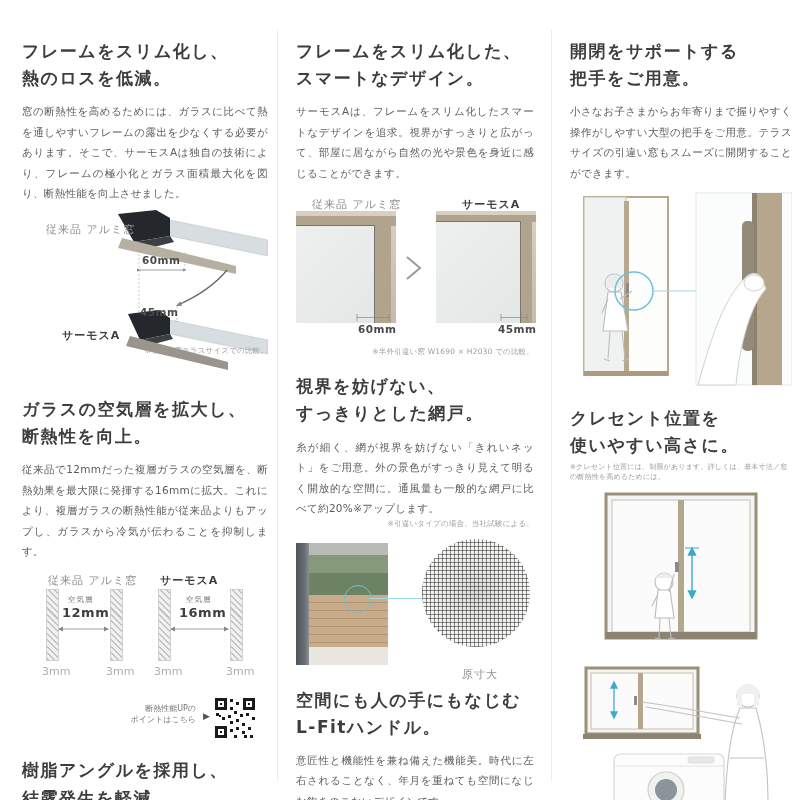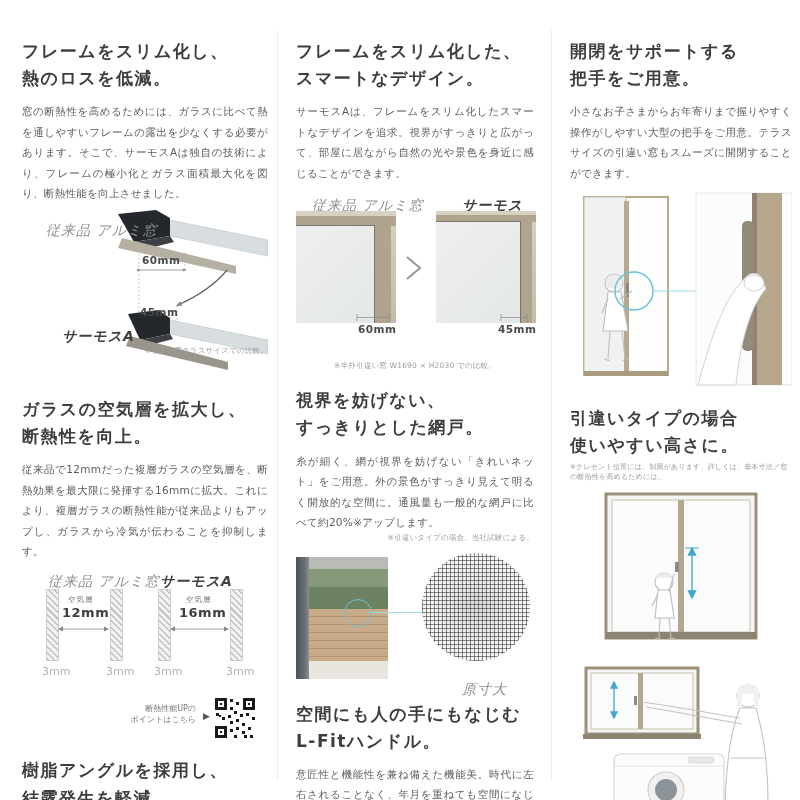--- a/index.html
+++ b/index.html
@@ -7,21 +7,21 @@
         font-family:"DejaVu Sans","Liberation Sans",sans-serif;}
   .divider{position:absolute;top:30px;bottom:20px;width:1px;background:#ececec;}
   .col{position:absolute;top:0;}
   #col1{left:22px;width:246px;}
   #col2{left:296px;width:238px;}
   #col3{left:570px;width:222px;}
   .h{font-size:17px;font-weight:bold;color:#3d3d3d;line-height:1.6;letter-spacing:1.5px;}
   .bodytxt{font-size:10.5px;color:#5c5c5c;line-height:1.95;text-align:justify;
            letter-spacing:0.3px;margin-top:9px;}
   .fn{font-size:7.5px;color:#9c9c9c;letter-spacing:0.2px;}
-  .lab{font-size:14px;color:#8e8e8e;letter-spacing:1px;font-style:italic;}
+  .lab{font-size:11px;color:#8e8e8e;letter-spacing:1px;}
   .lab.b{color:#3f3f3f;font-weight:bold;}
   .dim{font-size:10.5px;color:#4a4a4a;font-weight:600;letter-spacing:0.5px;}
   .abs{position:absolute;}
   
   .diagA{position:relative;width:246px;height:168px;margin-top:6px;}
   
   .glassWrap{position:relative;height:118px;margin-top:12px;}
   .pane{position:absolute;width:11px;height:70px;top:16px;
         background:repeating-linear-gradient(45deg,#c3c3c3 0 1.5px,#f1f1f1 1.5px 4.5px);
         border:0.5px solid #cfcfcf;}
@@ -220,21 +220,21 @@
         <line x1="33" y1="0" x2="33" y2="7" stroke="#888" stroke-width="0.7"></line>
       </svg>
       <span class="dim abs" style="left:62px;top:126px">60mm</span>
       <svg class="abs" style="left:204px;top:117px" width="28" height="7">
         <line x1="1" y1="3.5" x2="27" y2="3.5" stroke="#888" stroke-width="0.7"></line>
         <line x1="1" y1="0" x2="1" y2="7" stroke="#888" stroke-width="0.7"></line>
         <line x1="27" y1="0" x2="27" y2="7" stroke="#888" stroke-width="0.7"></line>
       </svg>
       <span class="dim abs" style="left:202px;top:126px">45mm</span>
     </div>
-    <div class="fn" style="text-align:center;margin-top:16px">※半外引違い窓 W1690 × H2030 での比較。</div>
+    <div class="fn" style="text-align:right;margin-top:2px">※半外引違い窓 W1690 × H2030 での比較。</div>
 
     <div style="margin-top:16px">
       <div class="h">視界を妨げない、</div>
       <div class="h">すっきりとした網戸。</div>
       <div class="bodytxt">糸が細く、網が視界を妨げない「きれいネット」をご用意。外の景色がすっきり見えて明るく開放的な空間に。通風量も一般的な網戸に比べて約20%※アップします。</div>
       <div class="fn" style="text-align:right">※引違いタイプの場合。当社試験による。</div>
     </div>
 
     <div class="meshWrap">
       <div class="scene">
@@ -289,21 +289,21 @@
         <rect x="126" y="2" width="96" height="192" fill="#fbfcfc" stroke="#e7e7e7" stroke-width="1"></rect>
         <rect x="186" y="2" width="26" height="192" fill="#b5a68c"></rect>
         <rect x="182" y="2" width="5" height="192" fill="#8f8271"></rect>
         <rect x="172" y="30" width="12" height="130" rx="5" fill="#948a79"></rect>
         <path d="M128,194 C146,128 158,104 176,86 C182,80 190,82 192,88 L196,98 C182,112 170,150 166,194 Z" fill="#ffffff" stroke="#d2d2d2" stroke-width="1"></path>
         <ellipse cx="184" cy="92" rx="10" ry="8" fill="#ffffff" stroke="#d2d2d2" stroke-width="1"></ellipse>
       </svg>
     </div>
 
     <div style="margin-top:16px">
-      <div class="h">引違いタイプの場合</div>
+      <div class="h">クレセント位置を</div>
       <div class="h">使いやすい高さに。</div>
       <div class="fn" style="margin-top:2px;font-size:7px">※クレセント位置には、制限があります。詳しくは、基本寸法／窓の断熱性を高めるためには。</div>
     </div>
 
     <div class="illus" style="height:158px;margin-top:8px">
       <svg width="222" height="158" viewBox="0 0 222 158">
         <rect x="36" y="4" width="150" height="144" fill="#f4f6f5" stroke="#9b8f77" stroke-width="3"></rect>
         <rect x="42" y="10" width="138" height="132" fill="#fafbfa" stroke="#c9c0ae" stroke-width="1"></rect>
         <rect x="108" y="10" width="6" height="132" fill="#b3a78f"></rect>
         <rect x="36" y="142" width="150" height="7" fill="#8d8371"></rect>

